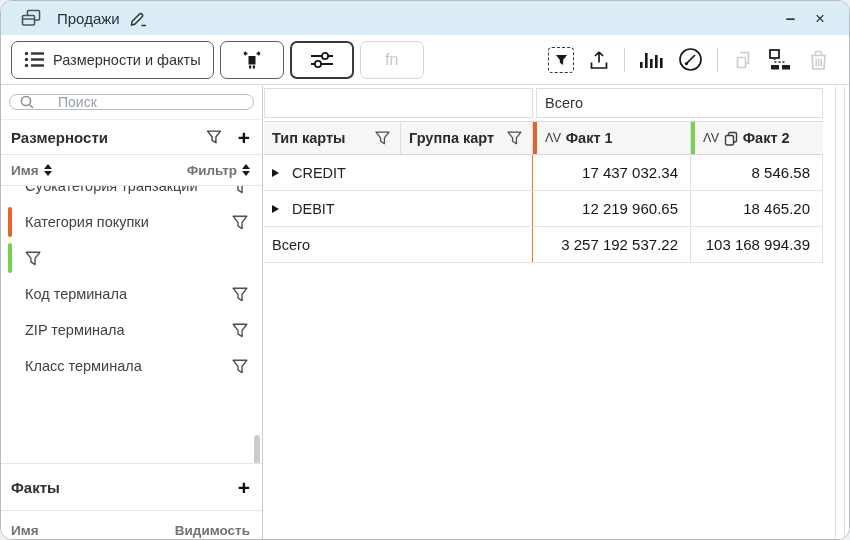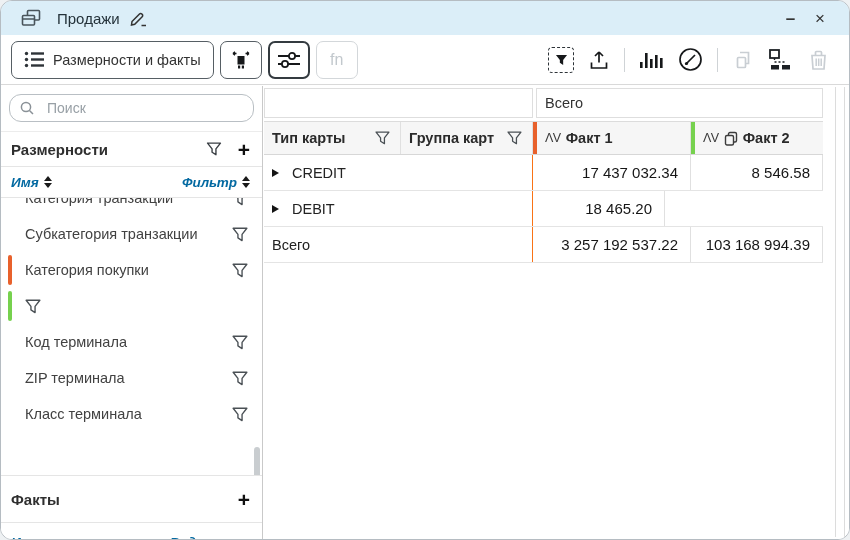--- a/index.html
+++ b/index.html
@@ -22,59 +22,59 @@
   
   .toolbar {
     position:absolute; left:0; top:34px; right:0; height:50px; background:#fff;
     border-bottom:1px solid #d9d9d9; display:flex; align-items:center; padding:0 10px;
   }
   .btn {
     height:38px; border:1.5px solid #565e64; border-radius:7px; background:#fff;
     display:flex; align-items:center; gap:8px; padding:0 12px; cursor:pointer;
   }
   .btn-label { font-size:14.5px; color:#333; white-space:nowrap; }
-  .sq { width:42px; justify-content:center; padding:0; margin-left:6px; }
+  .sq { width:64px; justify-content:center; padding:0; margin-left:6px; }
   .sq.active { border-color:#343b40; border-width:2px; }
   .sq.disabled { border-color:#d3d7da; cursor:default; }
   .fn-text { font-size:16px; color:#c2c8cd; }
   .right-icons { margin-left:auto; display:flex; align-items:center; gap:14px; padding-right:8px; }
   .ric { display:flex; align-items:center; justify-content:center; cursor:pointer; }
   .ric.disabled { cursor:default; }
   .vdiv { width:1px; height:24px; background:#cfd3d6; }
   .filter-frame {
     width:26px; height:26px; border:1.6px dashed #2d3338; border-radius:4px;
     display:flex; align-items:center; justify-content:center;
   }
   
   .sidebar {
     position:absolute; left:0; top:85px; width:262px; bottom:0;
     border-right:1px solid #c9c9c9; background:#fff;
   }
   .search-row { padding:8px 8px 9px 8px; border-bottom:1px solid #ececec; }
   .search-pill {
-    height:28px; border:1px solid #b9bfc4; border-radius:12px;
-    display:flex; align-items:center; gap:13px; padding:4px 10px;
+    height:16px; border:1px solid #b9bfc4; border-radius:12px;
+    display:flex; align-items:center; gap:24px; padding:4px 10px;
   }
   .search-pill input {
     border:none; outline:none; width:100%; font-size:14px; color:#444;
     font-family:"Liberation Sans", sans-serif; background:transparent;
   }
   .search-pill input::placeholder { color:#98a0a6; }
   .sec-head {
     height:35px; display:flex; align-items:center; padding:0 12px 0 10px;
     border-bottom:1px solid #e5e5e5;
   }
   .sec-title { font-size:15px; font-weight:bold; color:#2f2f2f; flex:1; }
   .sec-head .funnel { margin-right:16px; }
   .plus { font-size:21px; font-weight:bold; color:#111; line-height:1; cursor:pointer; }
   .cols-row {
     height:31px; display:flex; align-items:center; justify-content:space-between;
     padding:0 12px 0 10px; border-bottom:1px solid #e5e5e5;
   }
-  .col-lbl { font-size:13.5px; font-weight:bold; color:#0369a1; display:flex; align-items:center; gap:5px;font-style:italic; }
+  .col-lbl { font-size:13.5px; font-weight:bold; color:#737373; display:flex; align-items:center; gap:5px; }
   .sort { display:inline-flex; flex-direction:column; gap:2px; }
   .sort i { width:0; height:0; border-left:4.5px solid transparent; border-right:4.5px solid transparent; }
   .sort .up { border-bottom:5px solid #1a1a1a; }
   .sort .dn { border-top:5px solid #1a1a1a; }
   .dim-list { height:277px; overflow:hidden; position:relative; }
   .dim-inner { margin-top:-18px; }
   .dim-item {
     height:36px; display:flex; align-items:center; position:relative;
     padding:0 14px 0 24px; cursor:pointer;
   }
@@ -284,29 +284,20 @@
         <span>Фильтр</span>
         <span class="sort">
             <i class="up"></i>
             <i class="dn"></i>
           </span>
       </span>
     </div>
 
     <div class="dim-list">
       <div class="dim-inner">
-        <div class="dim-item">
-            <span class="dim-marker"></span>
-            <span class="dim-label">Категория транзакции</span>
-            <span class="funnel">
-              <svg width="16" height="15" viewBox="0 0 14 13">
-                <path d="M1 1h12L8.8 6.4V11.8L5.2 9.5V6.4z" fill="none" stroke="#4a5055" stroke-width="1.2" stroke-linejoin="round"></path>
-              </svg>
-            </span>
-          </div>
           <div class="dim-item">
             <span class="dim-marker"></span>
             <span class="dim-label">Субкатегория транзакции</span>
             <span class="funnel">
               <svg width="16" height="15" viewBox="0 0 14 13">
                 <path d="M1 1h12L8.8 6.4V11.8L5.2 9.5V6.4z" fill="none" stroke="#4a5055" stroke-width="1.2" stroke-linejoin="round"></path>
               </svg>
             </span>
           </div>
           <div class="dim-item">
@@ -415,20 +406,21 @@
             <span>CREDIT</span>
           </div>
           <div class="val v1">17 437 032.34</div>
           <div class="val v2">8 546.58</div>
         </div>
         <div class="prow">
           <div class="rlabel">
             <span class="caret"></span>
             <span>DEBIT</span>
           </div>
+          <div class="val v1">12 219 960.65</div>
           <div class="val v2">18 465.20</div>
         </div>
         <div class="prow">
           <div class="rlabel">
 
             <span>Всего</span>
           </div>
           <div class="val v1">3 257 192 537.22</div>
           <div class="val v2">103 168 994.39</div>
         </div>

